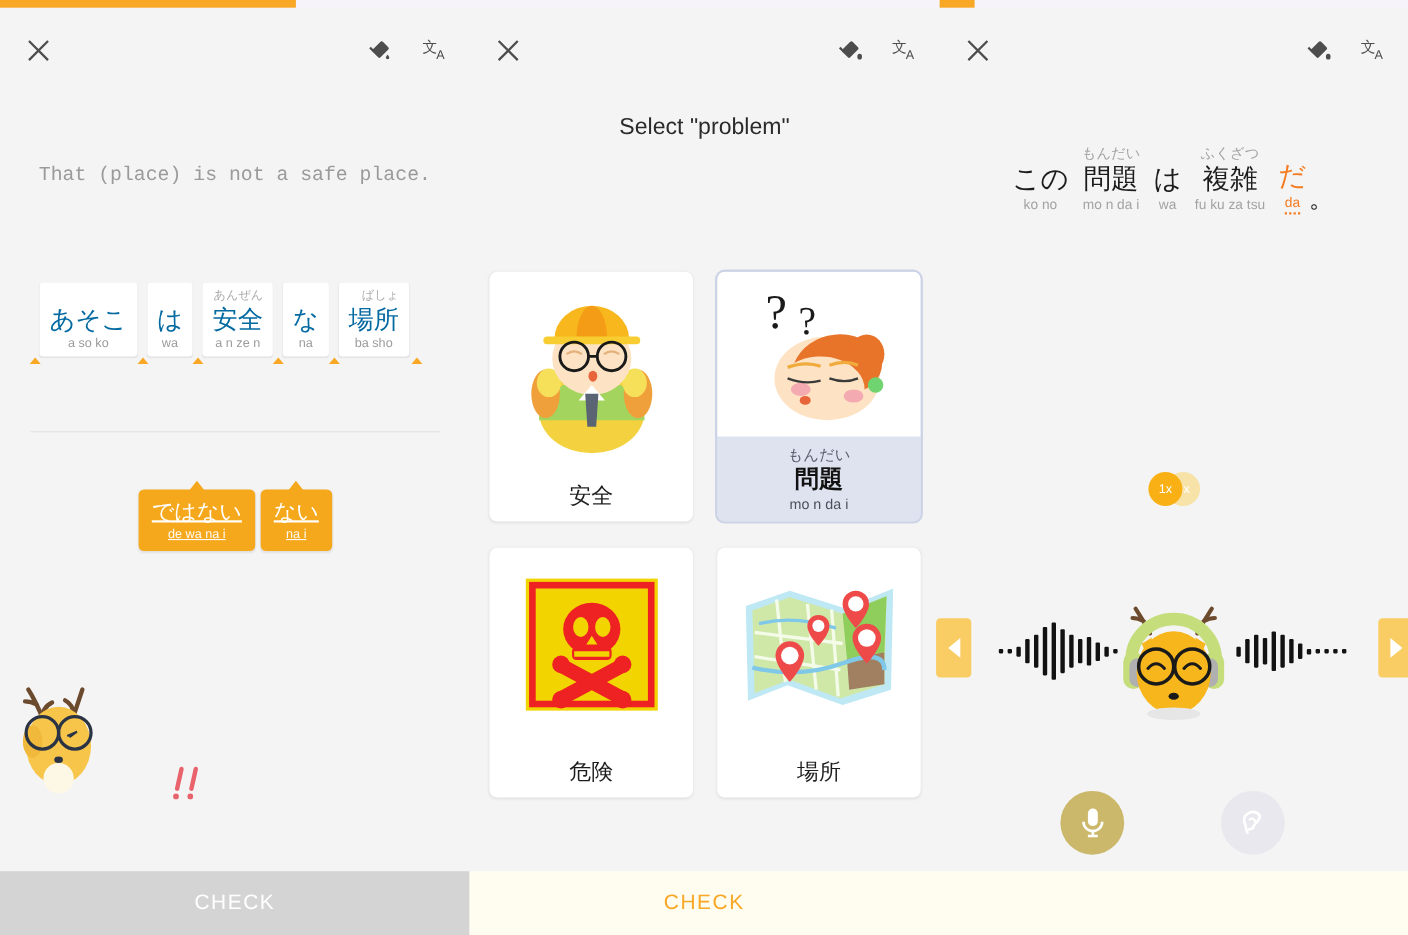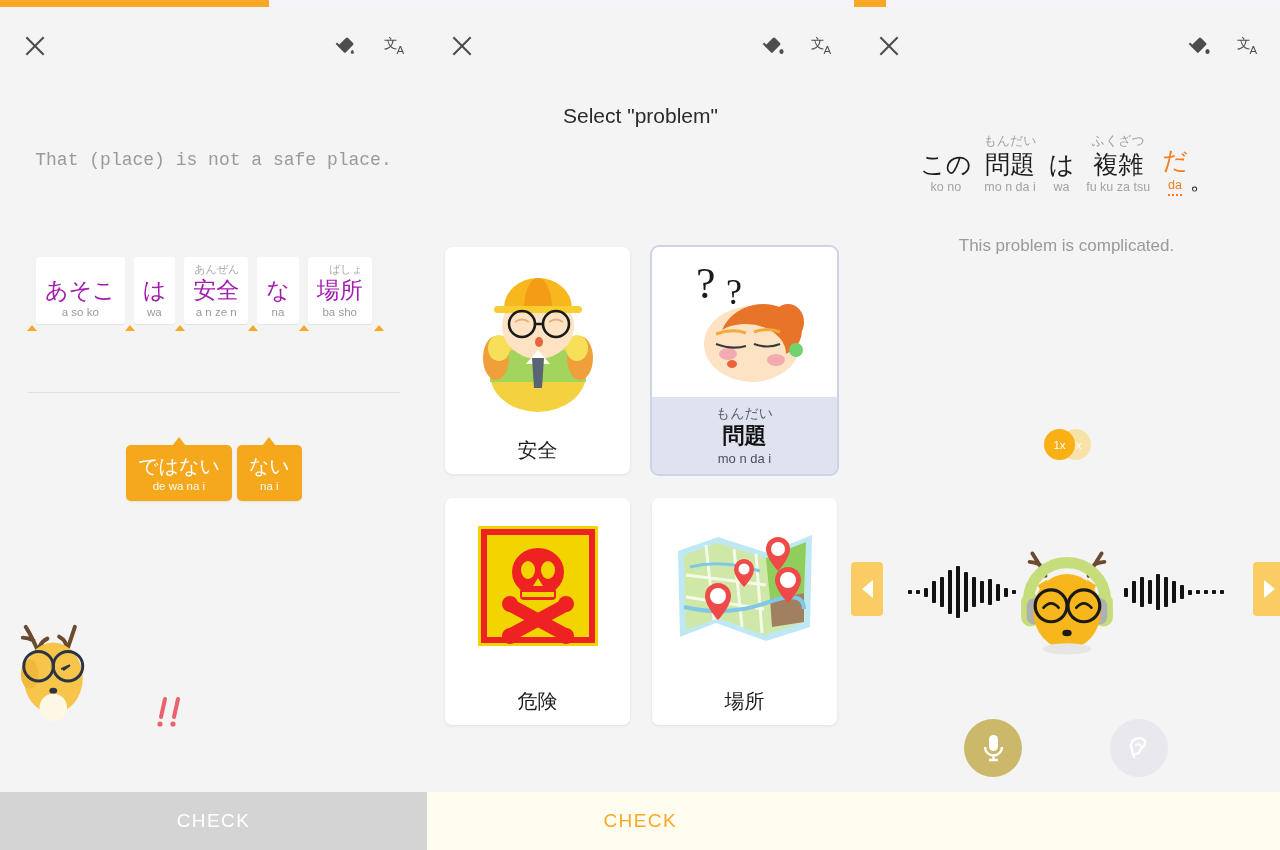--- a/index.html
+++ b/index.html
@@ -42,41 +42,41 @@
   }
 
   
   .tile-row { position: absolute; top: 257px; left: 36px; display: flex; align-items: flex-end; gap: 9px; }
   .tile {
     position: relative; background: #fff; border-radius: 3px;
     padding: 6px 9px 5px; text-align: center; min-width: 34px;
     box-shadow: 0 1px 1px rgba(0,0,0,.07);
   }
   .tile .furi { font-size: 11px; color: #a9a9a9; line-height: 13px; height: 13px; white-space: nowrap; text-align: right; }
-  .tile .main { font-size: 23px; color: #a21caf; line-height: 29px; white-space: nowrap; }
+  .tile .main { font-size: 23px; color: #0369a1; line-height: 29px; white-space: nowrap; }
   .tile .romaji { font-size: 11.5px; color: #9b9b9b; line-height: 14px; white-space: nowrap; }
   .caret-up {
     position: absolute; bottom: -7px; left: -9px;
     width: 0; height: 0; border-left: 5px solid transparent;
     border-right: 5px solid transparent; border-bottom: 6px solid #f9a825;
   }
   .caret-end {
     position: absolute; bottom: -7px; right: -12px;
     width: 0; height: 0; border-left: 5px solid transparent;
     border-right: 5px solid transparent; border-bottom: 6px solid #f9a825;
   }
 
   .divider { position: absolute; top: 392px; left: 28px; width: 372px; height: 1px; background: #e0e0e0; }
 
   
   .chip-row { position: absolute; top: 445px; left: 126px; display: flex; gap: 5px; }
   .chip {
     position: relative; background: #f5a81c; border-radius: 5px;
     padding: 9px 12px 7px; text-align: center; color: #fff;
-    box-shadow: 0 1px 2px rgba(0,0,0,.08); cursor: pointer;
+    box-shadow: 0 1px 2px rgba(0,0,0,.08); cursor: pointer; text-decoration: underline;
   }
   .chip .main { font-size: 20px; line-height: 25px; white-space: nowrap; }
   .chip .romaji { font-size: 11.5px; line-height: 15px; opacity: .95; white-space: nowrap; }
   .chip .tip {
     position: absolute; top: -8px; left: 50%; transform: translateX(-50%);
     width: 0; height: 0; border-left: 7px solid transparent;
     border-right: 7px solid transparent; border-bottom: 9px solid #f5a81c;
   }
 
   
@@ -486,21 +486,20 @@
         <div class="romaji">fu ku za tsu</div>
       </div>
       <div class="jp-word accent">
         <div class="furi"></div>
         <div class="main">だ</div>
         <div class="romaji">da</div>
       </div>
       <div class="punct">。</div>
     </div>
 
-    <div class="en-sentence">This problem is complicated.</div>
   </div>
 
   <div class="speed">
     <div class="sp sp-off">3x</div>
     <div class="sp sp-on">1x</div>
   </div>
 
   <div class="audio-row">
     <div class="nav-btn nav-prev">
       <span class="tri-l"></span>

